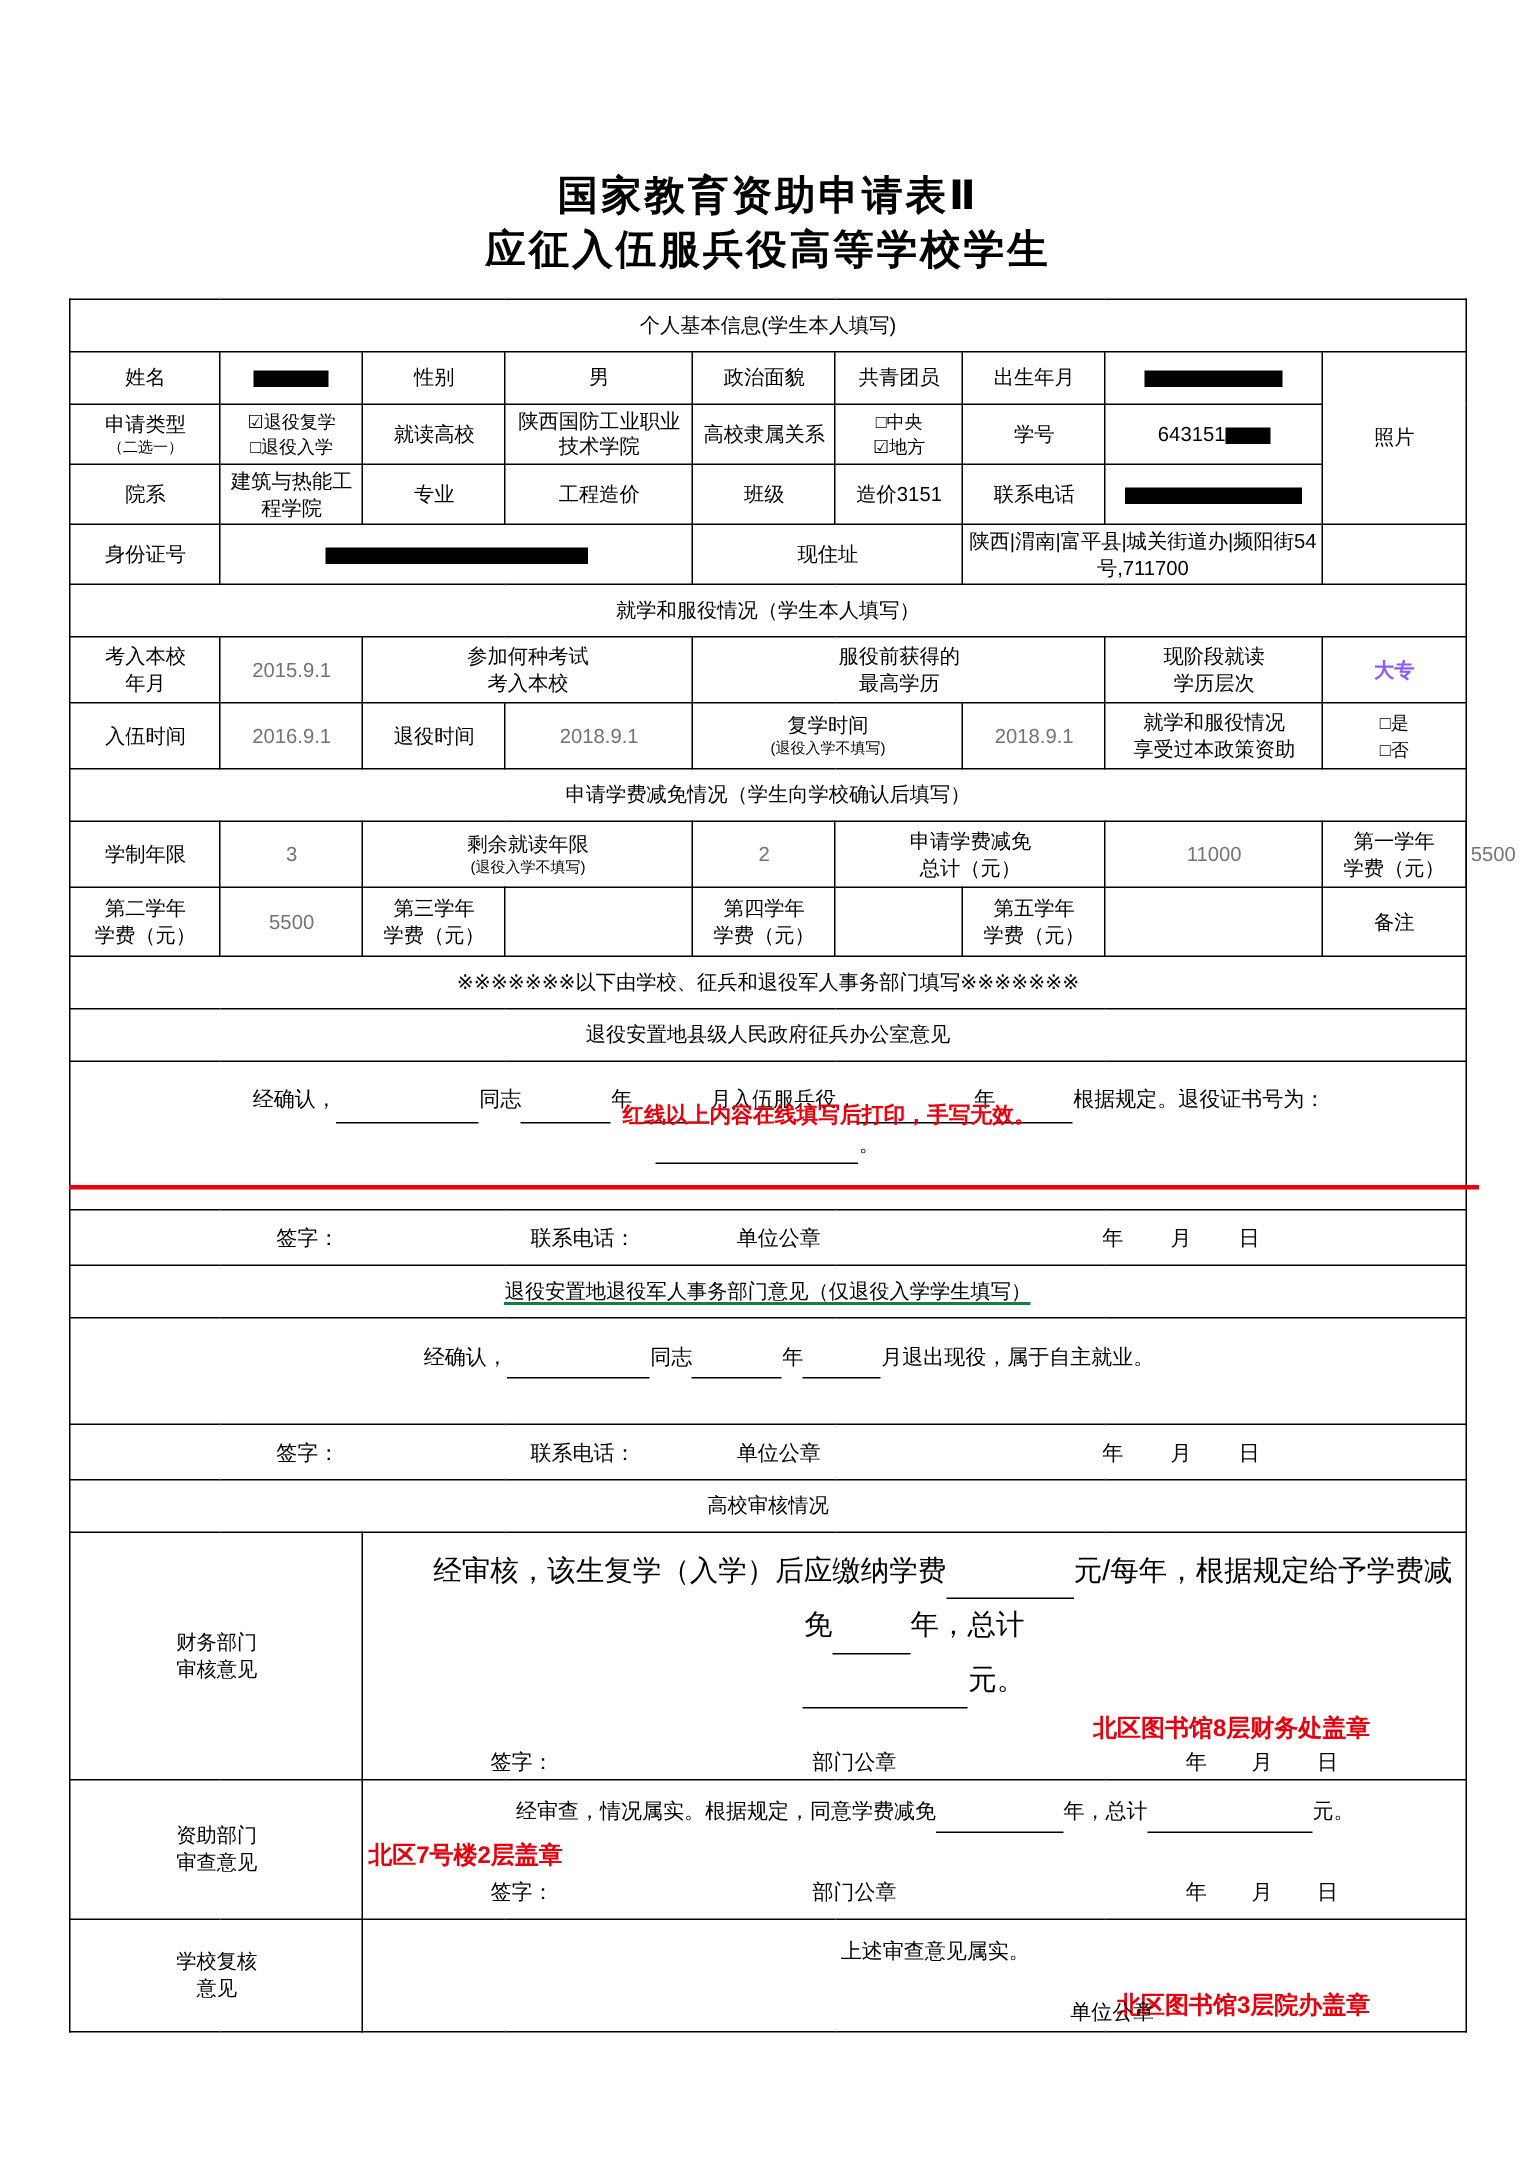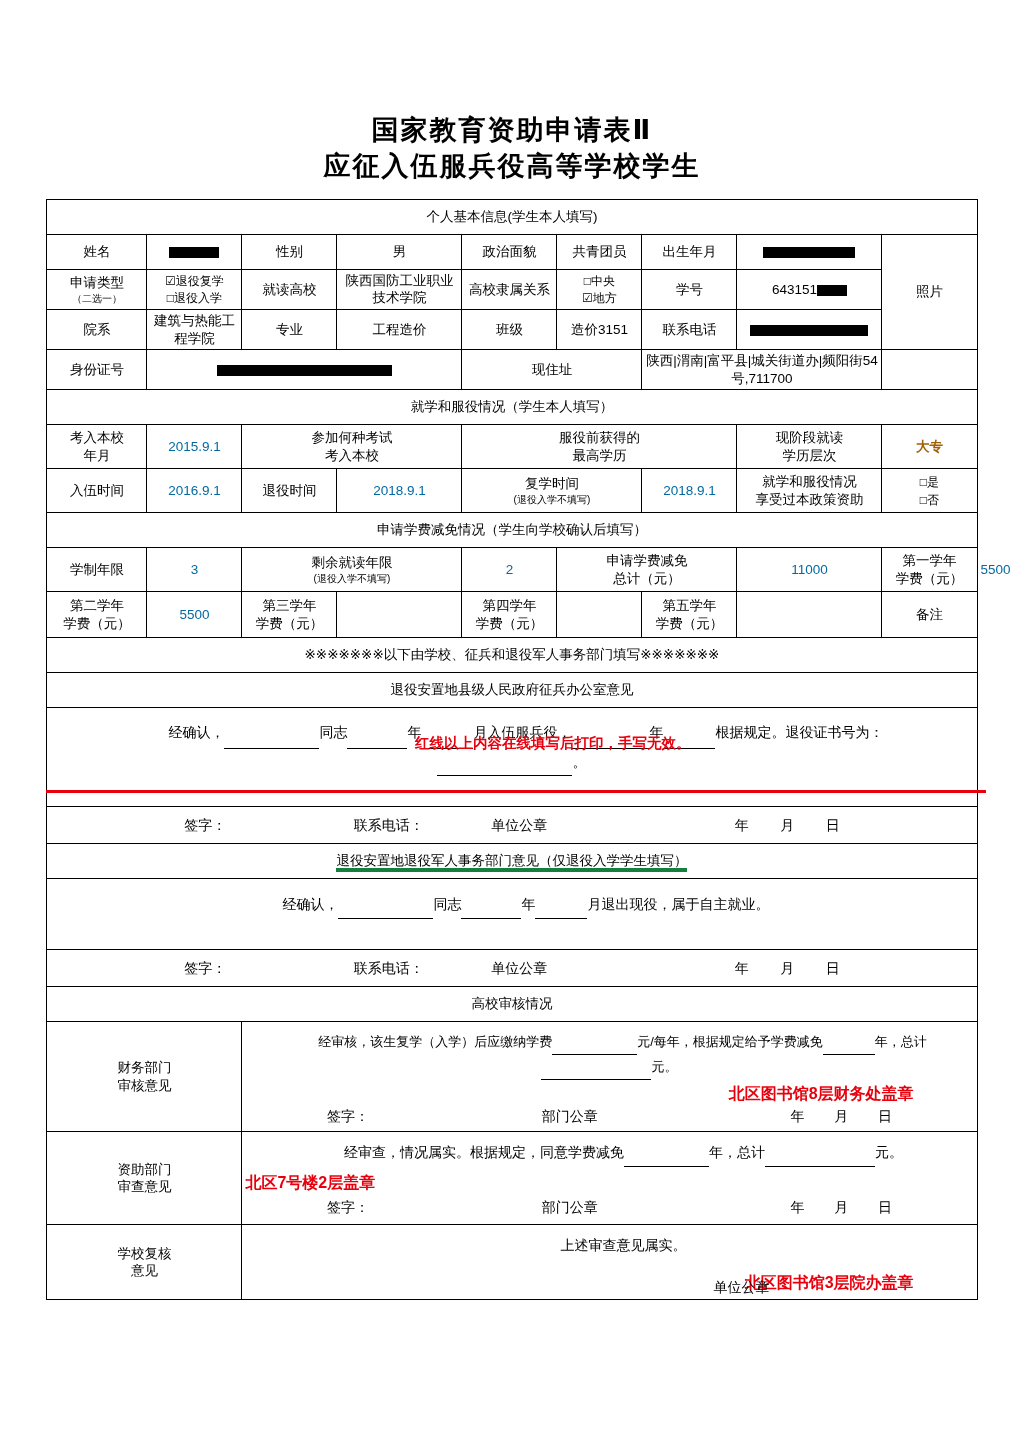--- a/index.html
+++ b/index.html
@@ -31,22 +31,22 @@
     font-size:13.5px;
     text-align:center;
     vertical-align:middle;
     padding:2px 3px;
     line-height:1.3;
     height:30px;
   }
   .sec{font-size:14px;height:24px;margin-top:22px;}
   .small{font-size:11px;}
   .xsmall{font-size:10px;}
-  .redbig{color:#a16207;font-size:19px;font-weight:bold;}
-  .redmid{color:#0369a1;font-size:17px;}
+  .redbig{color:#8b5cf6;font-size:19px;font-weight:bold;}
+  .redmid{color:#737373;font-size:17px;}
   .left{text-align:left;padding-left:10px;}
   .blk{
     display:inline-block;
     background:#000;
     height:11px;
     vertical-align:middle;
   }
   .chk{font-size:12px;display:inline-block;text-align:left;}
   .stamp{color:#e8000d;font-size:16px;font-weight:bold;}
   .redline{
@@ -63,21 +63,21 @@
     color:#e8000d;
     font-size:14.5px;
     font-weight:bold;
     white-space:nowrap;
   }
   .star{letter-spacing:0px;font-size:14.5px;}
   .note{
     width:930px;margin:3px auto 0 auto;
     font-size:12px;line-height:1.5;text-align:left;
   }
-  .uline-red{border-bottom:4px solid #15803d;}
+  .uline-red{border-bottom:2px solid #15803d;}
   .fillline{display:inline-block;border-bottom:1px solid #000;}
   .photo{font-size:14px;}
   .vcell{line-height:1.2;}
 </style>
 </head>
 <body>
 
 <div class="page">
 
   <div class="title">
@@ -302,21 +302,21 @@
 
     <tr>
       <td class="sec" colspan="9">高校审核情况</td>
     </tr>
     <tr>
       <td colspan="2" class="vcell" style="height:105px">
         <div>财务部门</div>
         <div>审核意见</div>
       </td>
       <td colspan="7" class="left" style="vertical-align:top;padding-top:8px">
-        <div style="font-size:13px;line-height:1.85">
+        <div style="font-size:19px;line-height:1.85">
           　　<span>经审核，该生复学（入学）后应缴纳学费</span><span class="fillline" style="width:85px">&nbsp;</span><span>元/每年，根据规定给予学费减免</span><span class="fillline" style="width:52px">&nbsp;</span><span>年，总计</span><br>
           
           <span><span class="fillline" style="width:110px">&nbsp;</span><span>元。</span></span>
         </div>
         <div class="stamp" style="text-align:right;padding-right:60px;margin-top:4px">北区图书馆8层财务处盖章</div>
         <div style="font-size:14px;margin-top:2px">
           <span>签字：</span>
           <span style="display:inline-block;width:165px"></span>
           <span>部门公章</span>
           <span style="display:inline-block;width:185px"></span>

